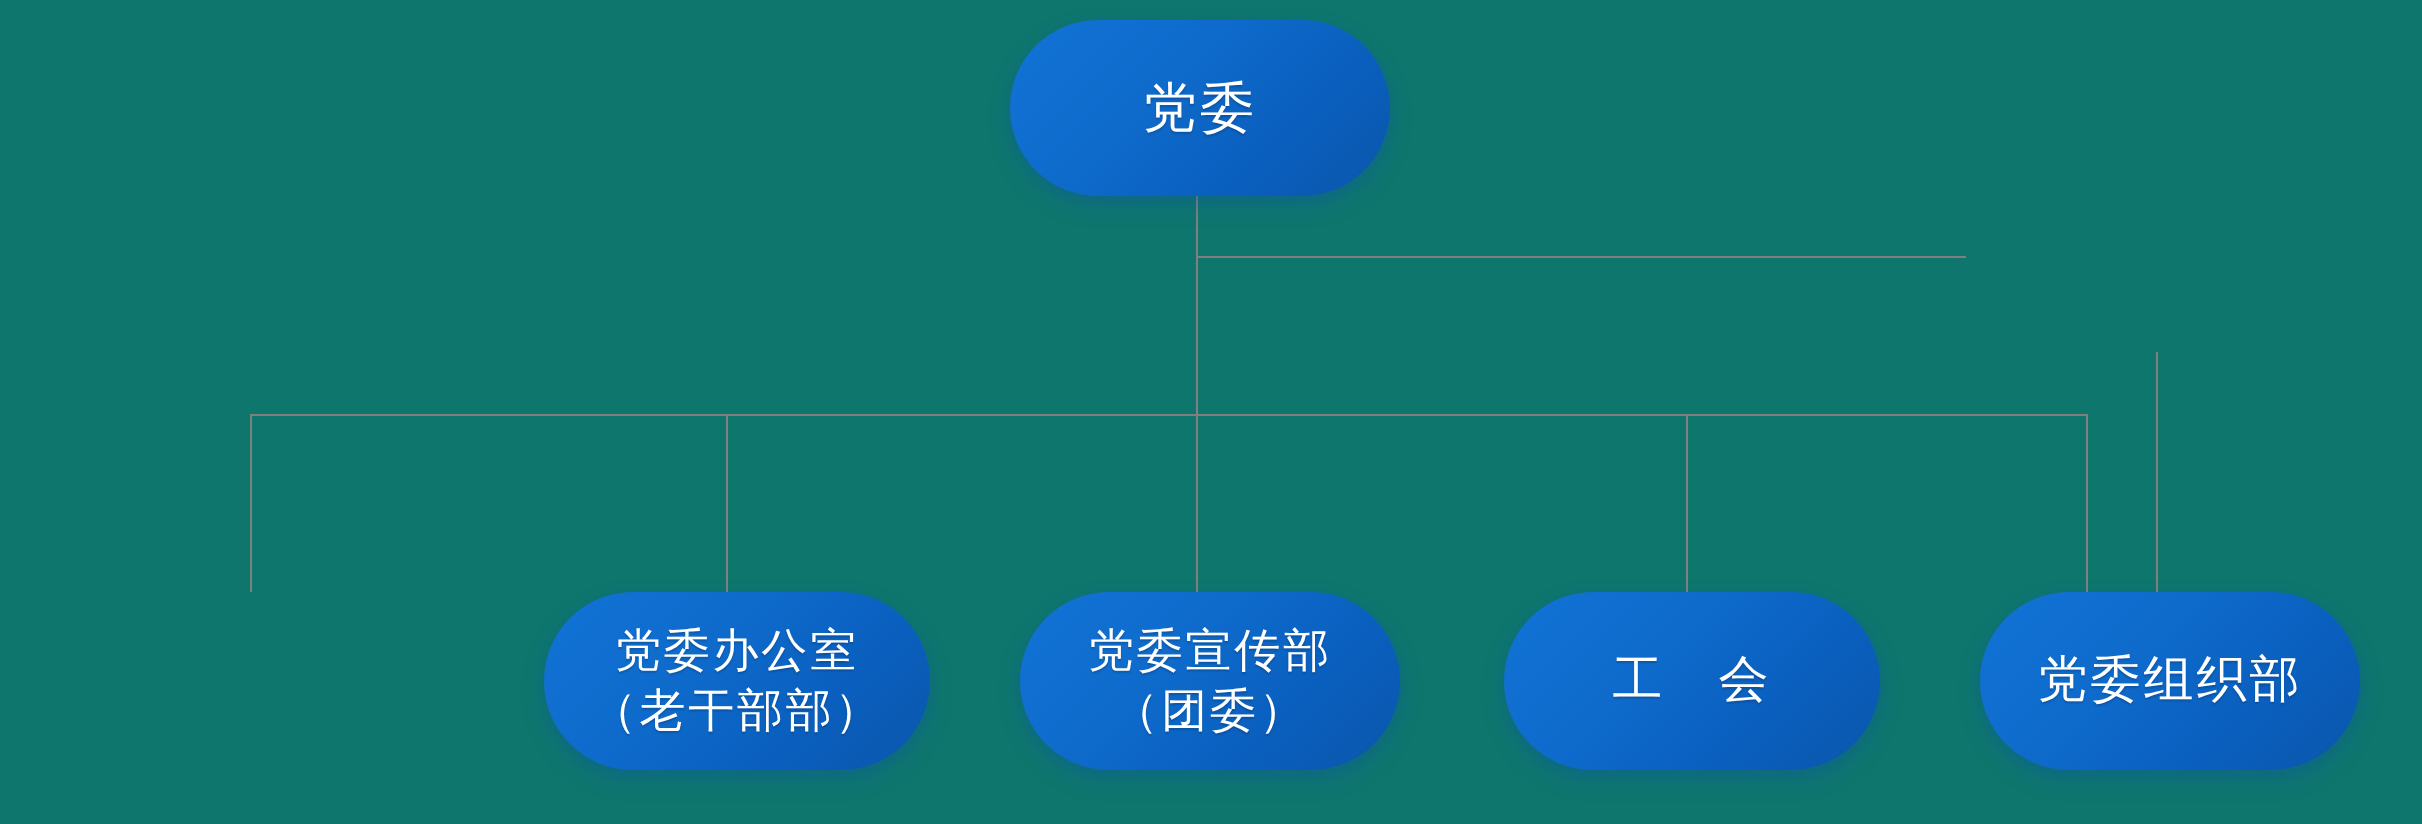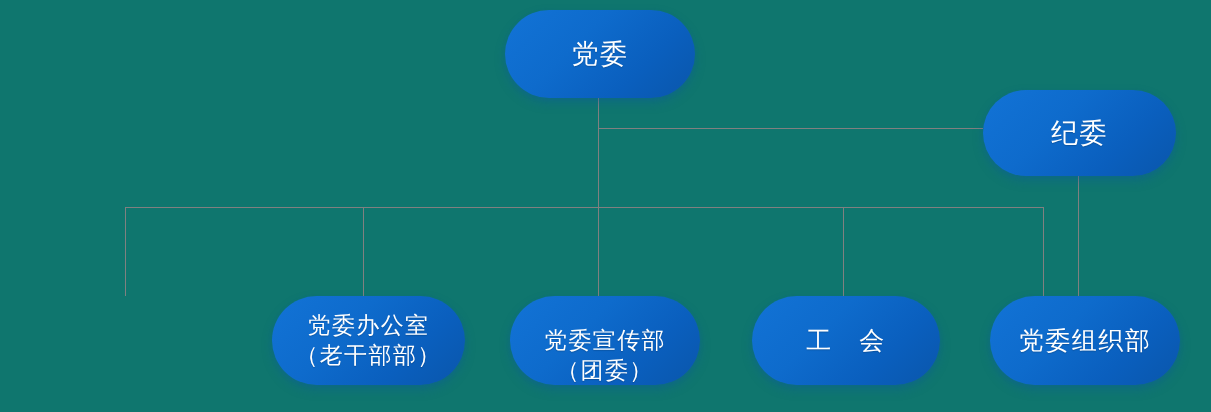--- a/index.html
+++ b/index.html
@@ -50,21 +50,21 @@
   }
   .node-size-lg .node-label { font-size: 27px; }
   .node-size-md .node-label { font-size: 25px; }
   .node-size-sm .node-label { font-size: 23px; }
 
   
   #node-party-committee      { left: 505px; top: 10px;  width: 190px; height: 88px; }
   #node-discipline-committee { left: 983px; top: 90px;  width: 193px; height: 86px; }
   #node-party-office         { left: 30px;  top: 296px; width: 195px; height: 89px; }
   #node-organization-dept    { left: 272px; top: 296px; width: 193px; height: 89px; }
-  #node-propaganda-dept      { left: 510px; top: 296px; width: 190px; height: 89px; align-items: flex-end; }
+  #node-propaganda-dept      { left: 510px; top: 296px; width: 190px; height: 89px; }
   #node-labor-union          { left: 752px; top: 296px; width: 188px; height: 89px; align-items: center; }
   #node-discipline-office    { left: 990px; top: 296px; width: 190px; height: 89px; }
 </style>
 </head>
 <body>
 
 <div id="chart-canvas">
 
   <svg id="connector-layer" viewBox="0 0 1211 412" width="1211" height="412" xmlns="http://www.w3.org/2000/svg">
     <g stroke="#808080" stroke-width="1" fill="none" shape-rendering="crispEdges">
@@ -81,23 +81,20 @@
       <line x1="1043.5" y1="207" x2="1043.5" y2="296"></line>
 
       <line x1="1078.5" y1="176" x2="1078.5" y2="296"></line>
     </g>
   </svg>
 
   <div class="org-node node-size-lg" id="node-party-committee">
     <span class="node-label">党委</span>
   </div>
 
-  <div class="org-node node-size-lg" id="node-discipline-committee">
-    <span class="node-label">纪委</span>
-  </div>
 
 
   <div class="org-node node-size-sm" id="node-organization-dept">
     <span class="node-label">党委办公室
 （老干部部）</span>
   </div>
 
   <div class="org-node node-size-sm" id="node-propaganda-dept">
     <span class="node-label">党委宣传部
 （团委）</span>

